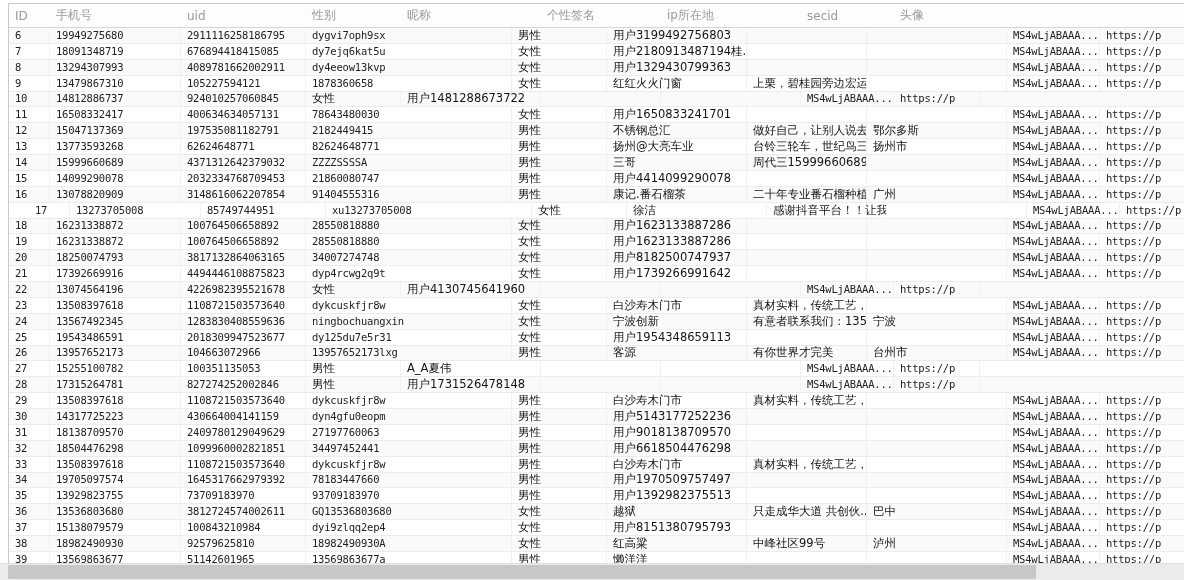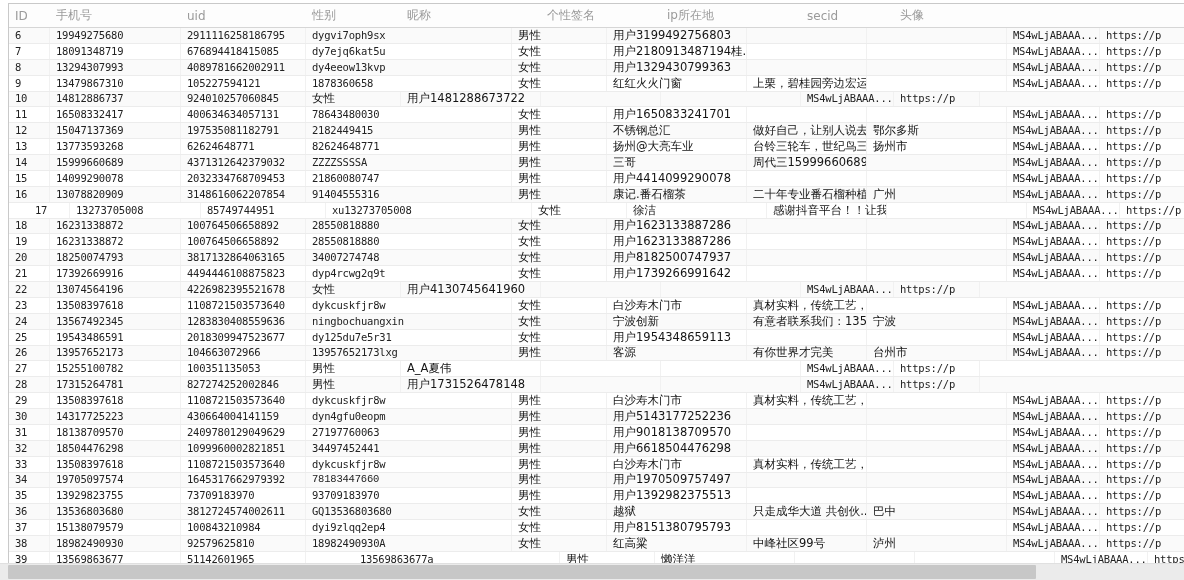--- a/index.html
+++ b/index.html
@@ -389,21 +389,21 @@
           <div class="t-cell cjk" style="width: 140px;">白沙寿木门市</div>
           <div class="t-cell cjk" style="width: 120px;">真材实料，传统工艺，...</div>
           <div class="t-cell cjk" style="width: 140px;"></div>
           <div class="t-cell mono" style="width: 93px;">MS4wLjABAAA...</div>
           <div class="t-cell mono" style="width: 86px;">https://p</div>
         </div>
         <div class="t-row">
           <div class="t-cell mono" style="width: 41px;">34</div>
           <div class="t-cell mono" style="width: 131px;">19705097574</div>
           <div class="t-cell mono" style="width: 125px;">1645317662979392</div>
-          <div class="t-cell mono" style="width: 206px; font-family: Liberation Mono, monospace;">78183447660</div>
+          <div class="t-cell mono" style="width: 206px;">78183447660</div>
           <div class="t-cell cjk" style="width: 95px;">男性</div>
           <div class="t-cell cjk" style="width: 140px;">用户1970509757497</div>
           <div class="t-cell cjk" style="width: 120px;"></div>
           <div class="t-cell cjk" style="width: 140px;"></div>
           <div class="t-cell mono" style="width: 93px;">MS4wLjABAAA...</div>
           <div class="t-cell mono" style="width: 86px;">https://p</div>
         </div>
         <div class="t-row">
           <div class="t-cell mono" style="width: 41px;">35</div>
           <div class="t-cell mono" style="width: 131px;">13929823755</div>
@@ -449,21 +449,21 @@
           <div class="t-cell cjk" style="width: 140px;">红高粱</div>
           <div class="t-cell cjk" style="width: 120px;">中峰社区99号</div>
           <div class="t-cell cjk" style="width: 140px;">泸州</div>
           <div class="t-cell mono" style="width: 93px;">MS4wLjABAAA...</div>
           <div class="t-cell mono" style="width: 86px;">https://p</div>
         </div>
         <div class="t-row">
           <div class="t-cell mono" style="width: 41px;">39</div>
           <div class="t-cell mono" style="width: 131px;">13569863677</div>
           <div class="t-cell mono" style="width: 125px;">51142601965</div>
-          <div class="t-cell mono" style="width: 206px; margin-left: 48px;">13569863677a</div>
+          <div class="t-cell mono" style="width: 206px;">13569863677a</div>
           <div class="t-cell cjk" style="width: 95px;">男性</div>
           <div class="t-cell cjk" style="width: 140px;">懒洋洋</div>
           <div class="t-cell cjk" style="width: 120px;"></div>
           <div class="t-cell cjk" style="width: 140px;"></div>
           <div class="t-cell mono" style="width: 93px;">MS4wLjABAAA...</div>
           <div class="t-cell mono" style="width: 86px;">https://p</div>
         </div>
       </div>
   </div>
   <div id="hscroll" style="background: rgb(235, 235, 235);">

